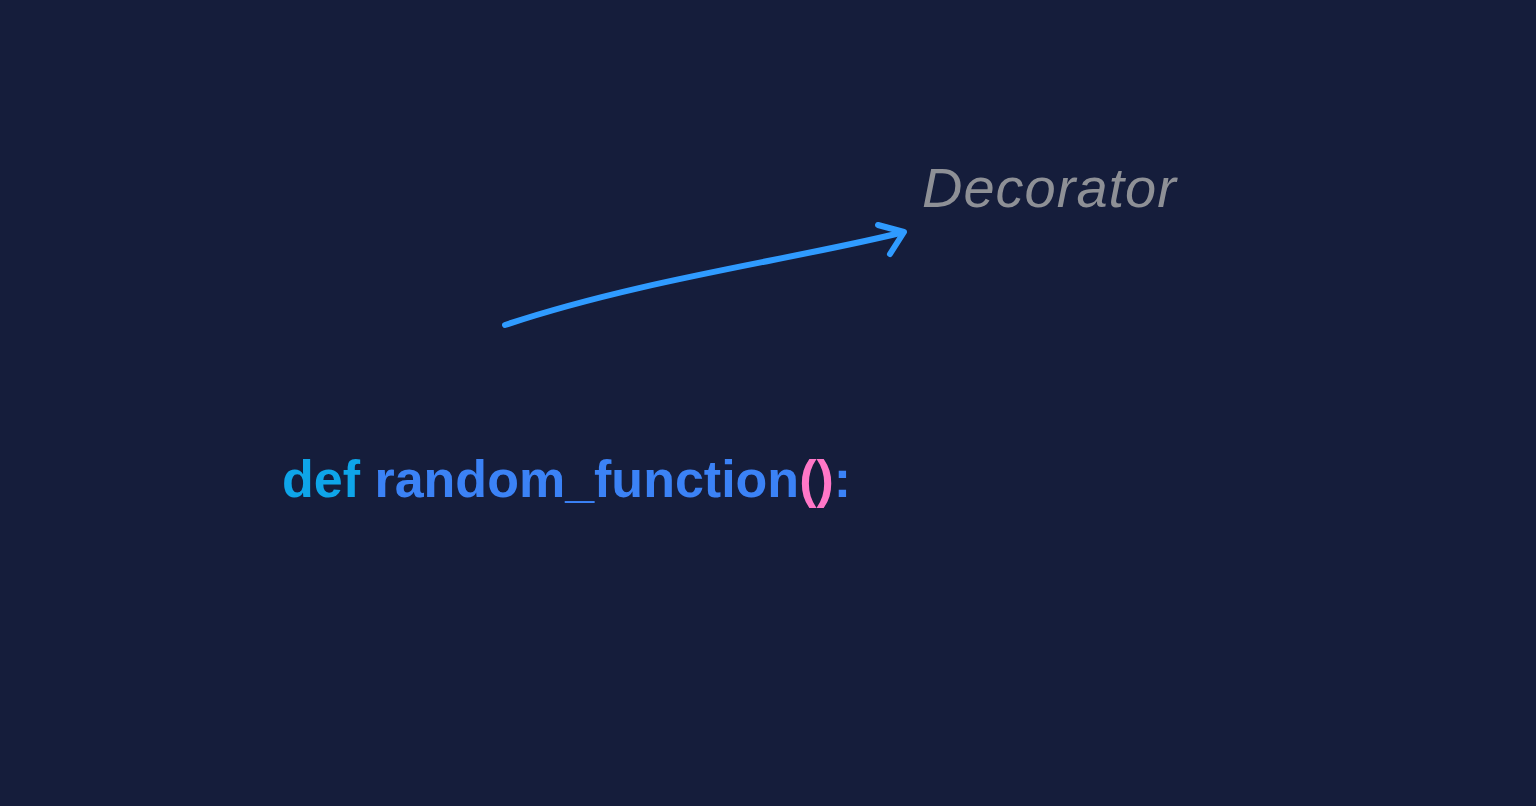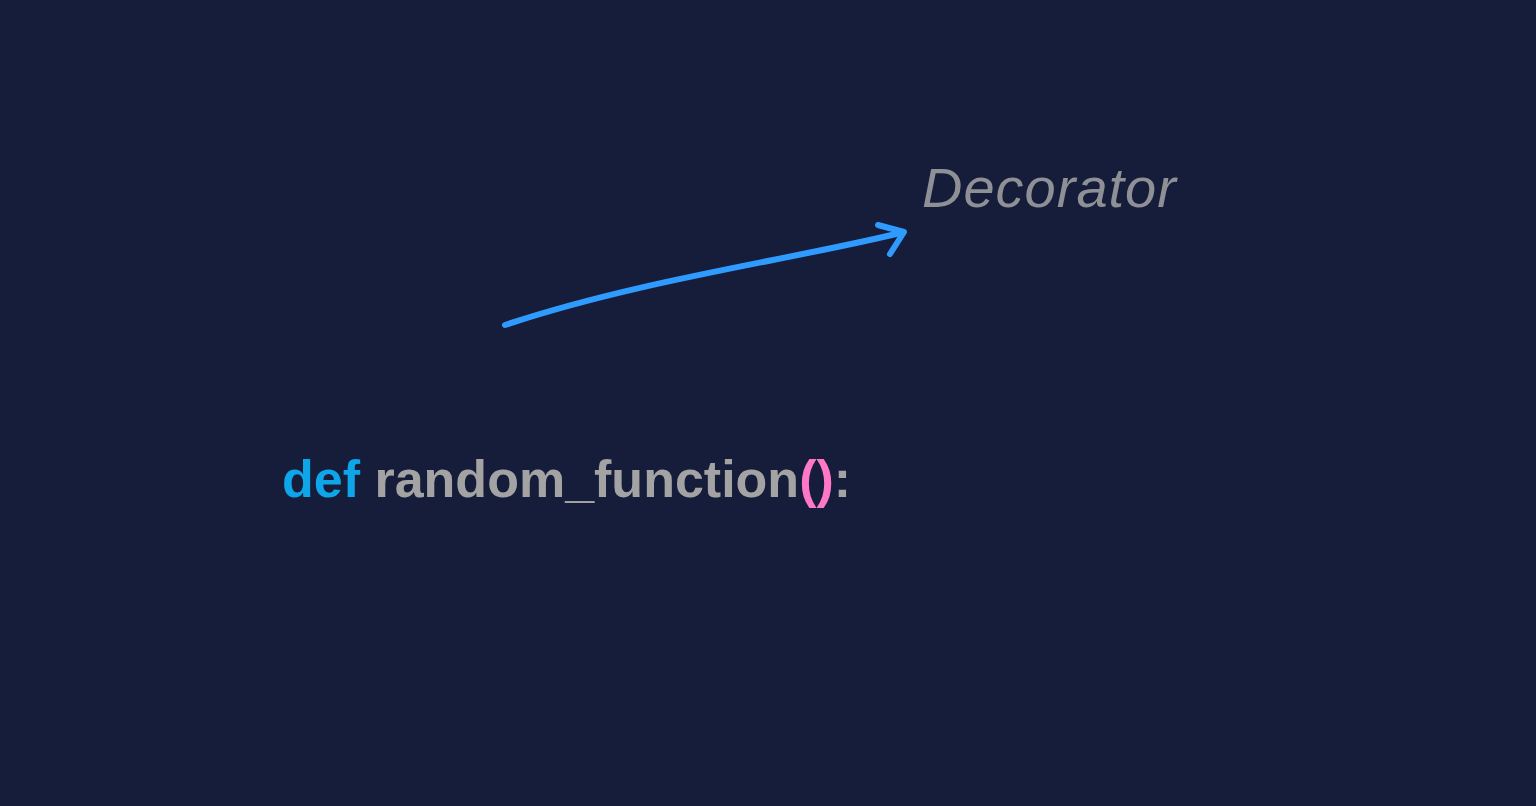--- a/index.html
+++ b/index.html
@@ -32,21 +32,21 @@
     font-weight: 700;
     white-space: pre;
   }
   .code-line {
     display: block;
     line-height: 1.15;
     margin-bottom: 50px;
   }
   .tok-decorator { color: #ff2e7e; }
   .tok-keyword   { color: #0ea5e9; }
-  .tok-default   { color: #a3a3a3; }
+  .tok-default   { color: #3b82f6; }
   .tok-paren     { color: #ff77c7; }
   .arrow {
     position: absolute;
     left: 0;
     top: 0;
     pointer-events: none;
   }
 </style>
 </head>
 <body>

